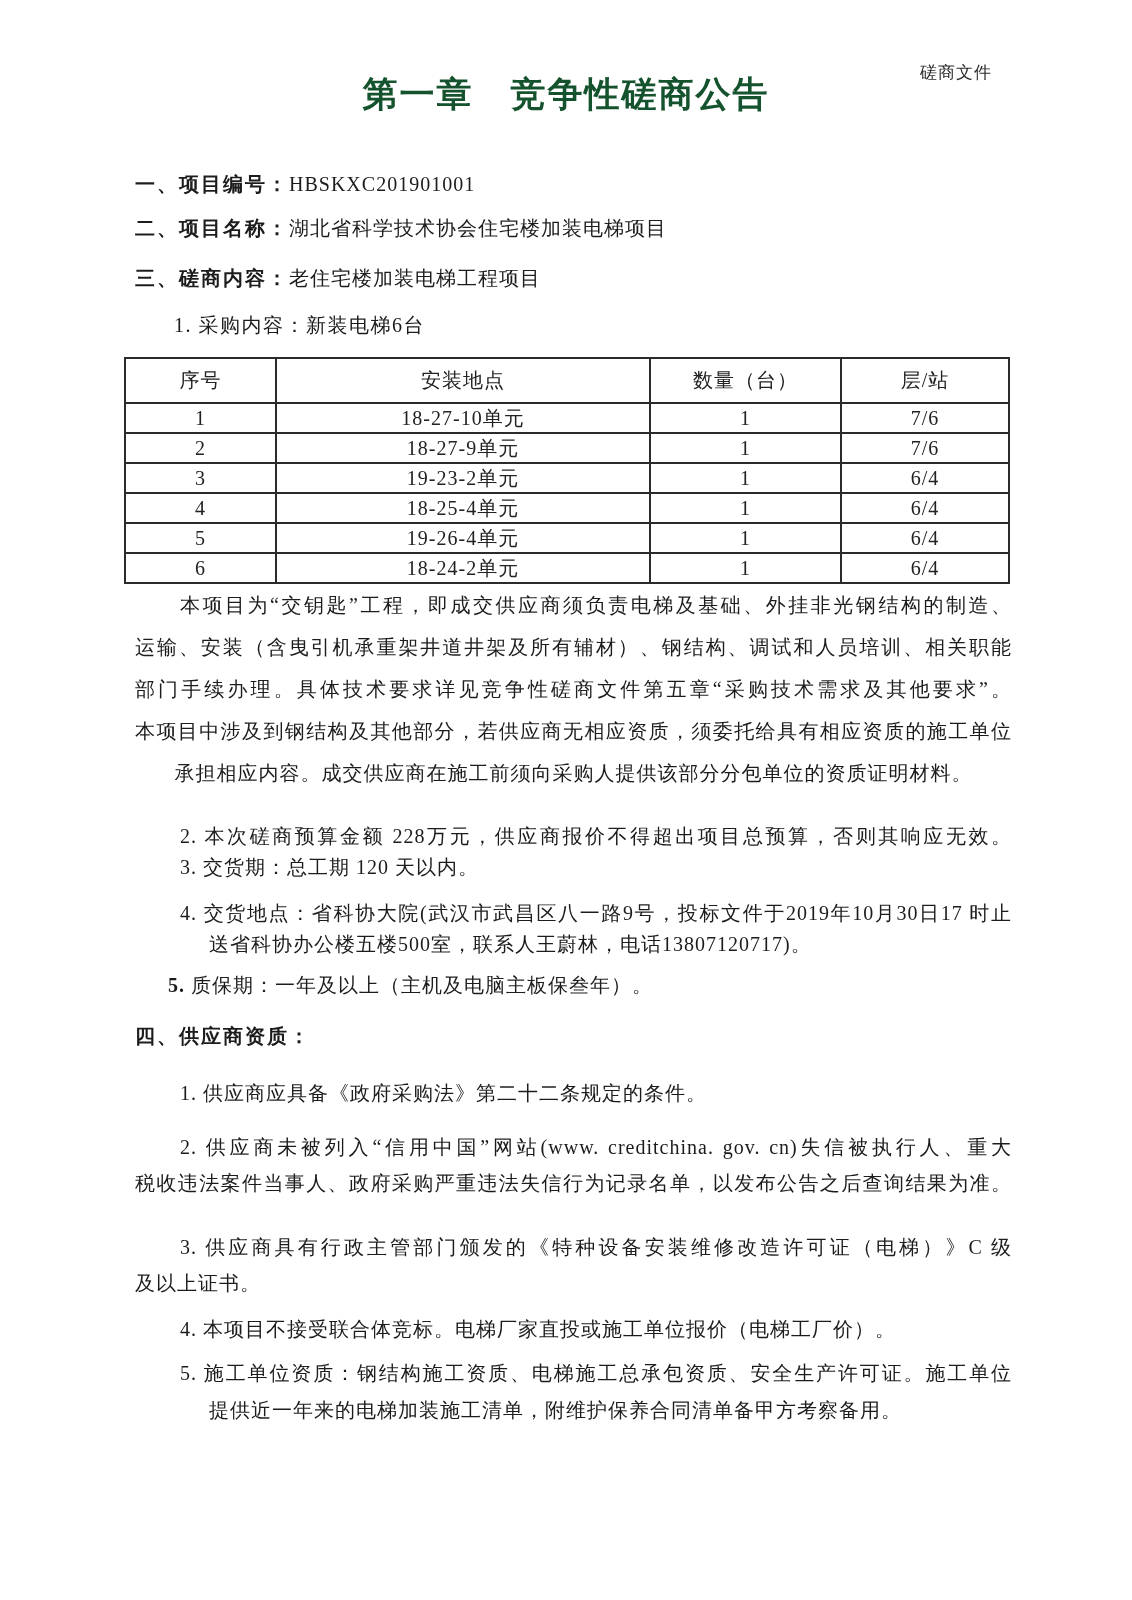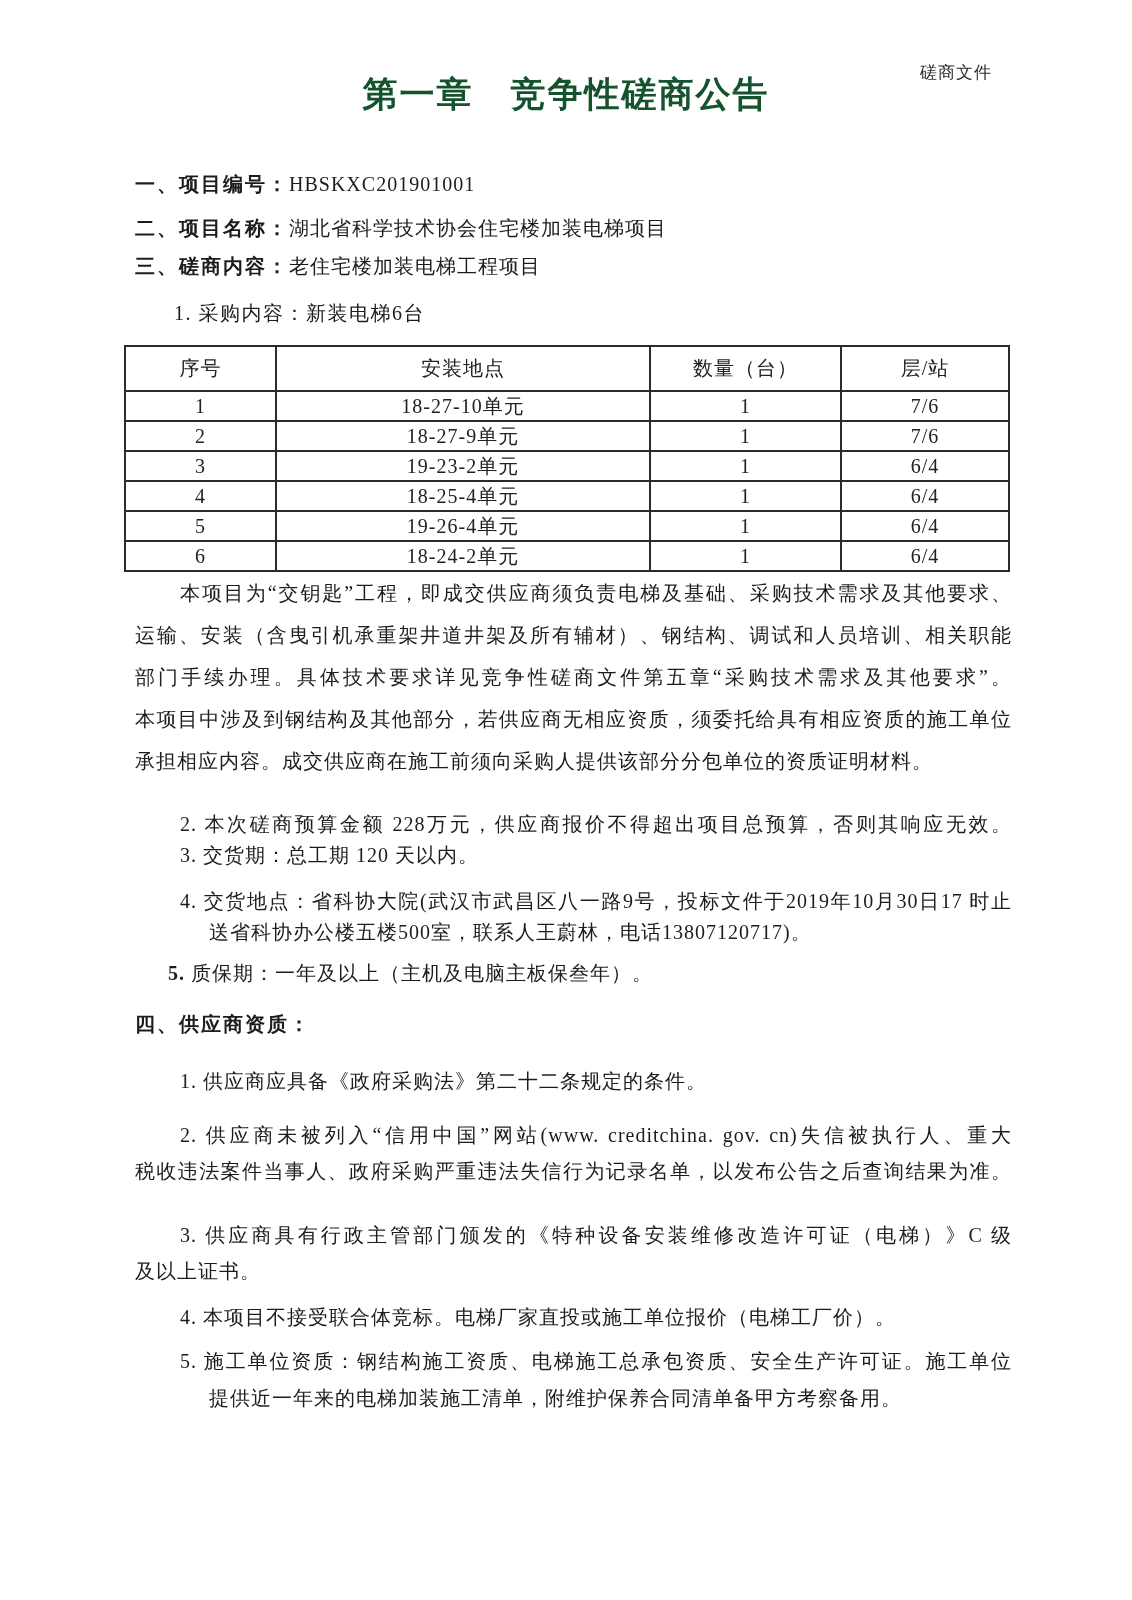--- a/index.html
+++ b/index.html
@@ -23,21 +23,21 @@
     font-size:35px; font-weight:700;
     letter-spacing:2px;
     line-height:46px;
     color:#14532d;
   }
   .content { padding-left:135px; padding-right:120px; }
   .meta-row { font-size:20px; line-height:28px; letter-spacing:1px; }
   .meta-row .lbl { font-weight:700; letter-spacing:2px; }
   .mt-sec1 { margin-top:52px; }
   .mt-sec2 { margin-top:16px; }
-  .mt-sec3 { margin-top:10px; }
+  .mt-sec3 { margin-top:22px; }
   .item1 { margin-top:19px; padding-left:39px; font-size:20px; line-height:28px; letter-spacing:1.5px; }
 
   table.units {
     margin-top:18px; margin-left:-11px;
     border-collapse:collapse;
     table-layout:fixed;
     width:884px;
     font-size:20px;
     color:#222;
   }
@@ -48,21 +48,21 @@
     letter-spacing:1px;
     padding:0;
   }
   table.units th { height:45px; }
   table.units td { height:30px; }
   col.c1{width:151px;} col.c2{width:374px;} col.c3{width:191px;} col.c4{width:168px;}
 
   .para { margin-top:0; font-size:20px; }
   .para .pl { line-height:42px; letter-spacing:1px; }
   .jl { text-align:justify; text-align-last:justify; }
-  .nl { letter-spacing:1.8px; }
+  .nl { letter-spacing:1.8px;text-align:center; }
   .ind { padding-left:45px; }
   .ind74 { padding-left:74px; }
   .ind33 { padding-left:33px; }
 
   .nitem { font-size:20px; line-height:31px; letter-spacing:1px; }
   .mt-i23 { margin-top:27px; }
   .mt-i4  { margin-top:15px; }
   .mt-i5  { margin-top:10px; }
   .num-b { font-weight:700; margin-right:6px; }
 
@@ -145,21 +145,21 @@
       <tr>
         <td>6</td>
         <td>18-24-2单元</td>
         <td>1</td>
         <td>6/4</td>
       </tr>
     </tbody>
       </table>
 
     <div class="para">
-      <div class="pl jl ind">本项目为“交钥匙”工程，即成交供应商须负责电梯及基础、采购技术需求及其他要求、</div>
+      <div class="pl jl ind">本项目为“交钥匙”工程，即成交供应商须负责电梯及基础、外挂非光钢结构的制造、</div>
       <div class="pl jl">运输、安装（含曳引机承重架井道井架及所有辅材）、钢结构、调试和人员培训、相关职能</div>
       <div class="pl jl">部门手续办理。具体技术要求详见竞争性磋商文件第五章“采购技术需求及其他要求”。</div>
       <div class="pl jl">本项目中涉及到钢结构及其他部分，若供应商无相应资质，须委托给具有相应资质的施工单位</div>
       <div class="pl nl">承担相应内容。成交供应商在施工前须向采购人提供该部分分包单位的资质证明材料。</div>
     </div>
 
     <div class="mt-i23">
       <div class="nitem jl ind">2. 本次磋商预算金额 228万元，供应商报价不得超出项目总预算，否则其响应无效。</div>
       <div class="nitem ind">3. 交货期：总工期 120 天以内。</div>
     </div>

